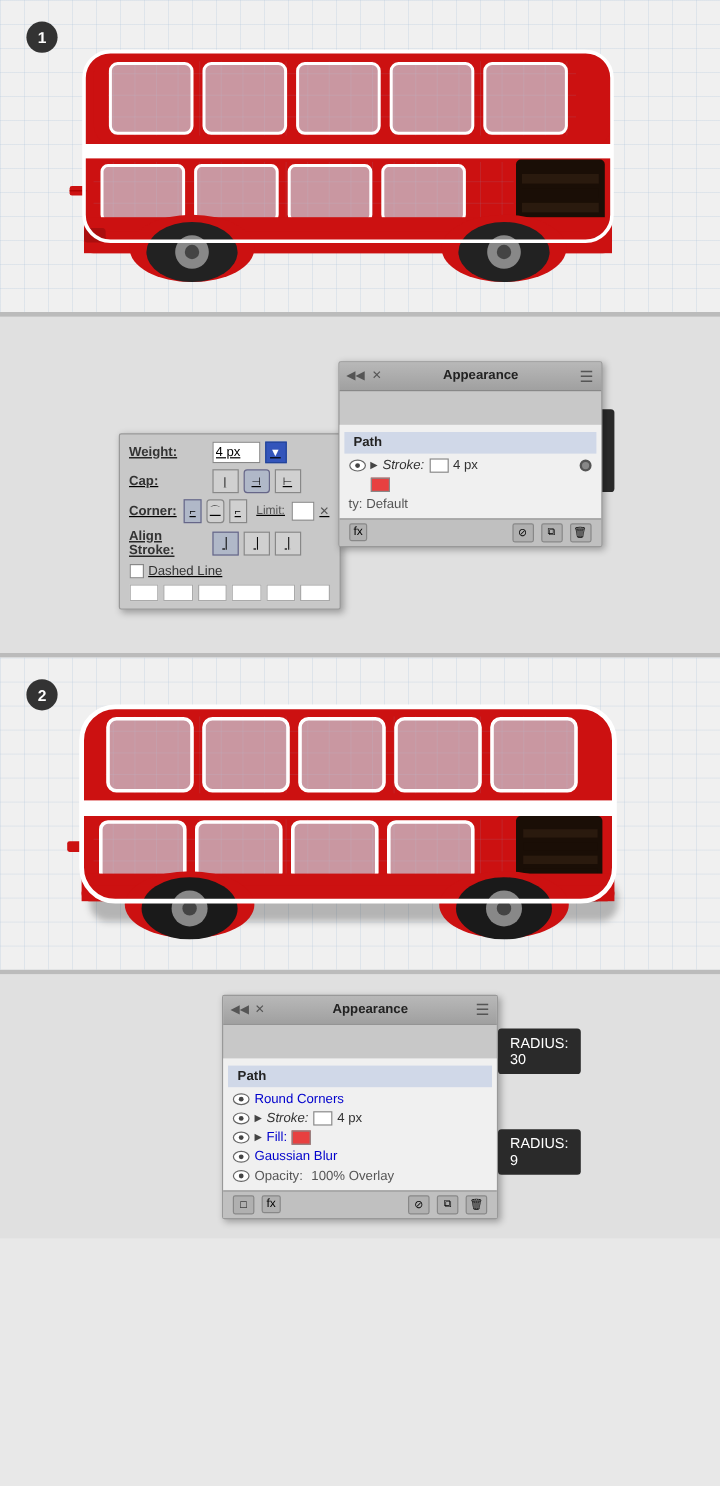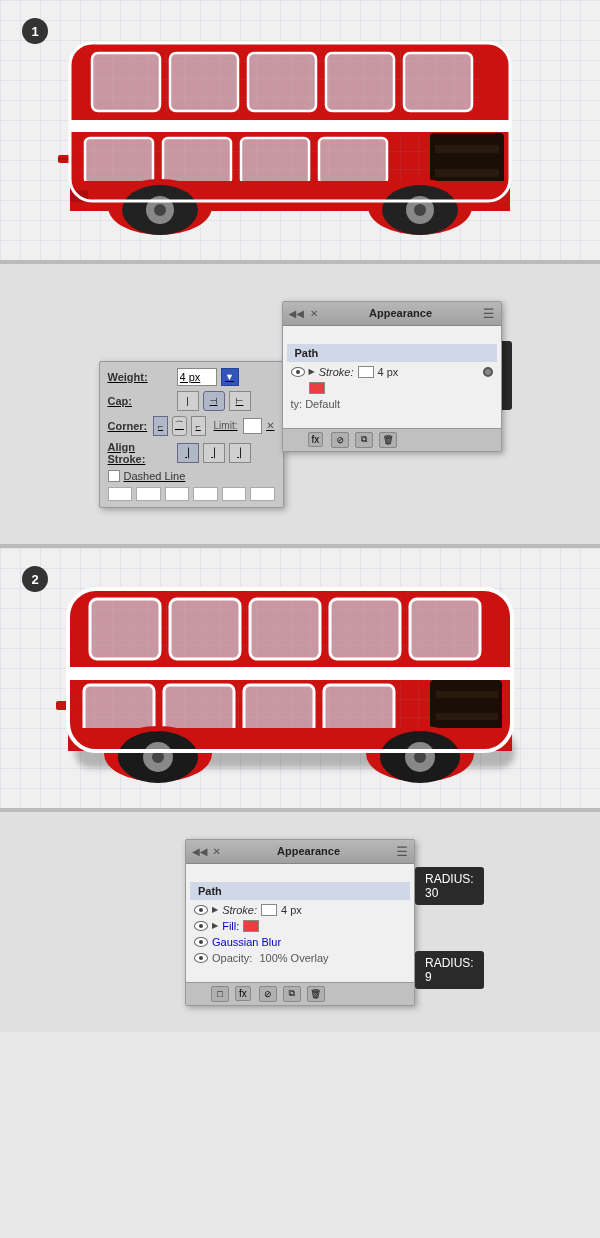--- a/index.html
+++ b/index.html
@@ -94,21 +94,22 @@
     }
 
     .panel-title-text {
       font-size: 11px;
       font-weight: bold;
       color: #222;
     }
 
     .panel-body {
       background: #f0f0f0;
-      padding: 16px 0;
+      padding: 4px 0;
+      margin-top: 28px;
     }
 
     .panel-row {
       display: flex;
       align-items: center;
       padding: 2px 8px;
       gap: 4px;
       font-size: 11px;
       color: #222;
     }
@@ -156,24 +157,25 @@
       border: 1px solid #888;
       background: #e84040;
       flex-shrink: 0;
     }
 
     .px-text { font-size: 11px; color: #333; }
 
     .panel-bottom-bar {
       background: #c0c0c0;
       border-top: 1px solid #999;
-      padding: 3px 25px;
+      padding: 3px 8px;
       display: flex;
       align-items: center;
       gap: 8px;
+      justify-content: space-between;
     }
 
     .bottom-icons {
       display: flex;
       gap: 6px;
       align-items: center;
     }
 
     .icon-btn {
       width: 18px;
@@ -547,20 +549,25 @@
           <span style="font-size:10px;color:#555;">◀◀</span>
           <span style="font-size:10px;color:#555;">✕</span>
         </div>
         <span class="panel-title-text">Appearance</span>
         <span style="font-size:13px;color:#555;">☰</span>
       </div>
       <div class="panel-body">
 
         <div style="background:#d0d8e8;padding:3px 8px;margin:2px 4px;font-size:11px;font-weight:bold;color:#222;">Path</div>
 
+        <div class="panel-row" style="position:relative;">
+          <div class="eye-icon"></div>
+          <span class="blue-link">Round Corners</span>
+
+        </div>
 
         <div class="panel-row">
           <div class="eye-icon"></div>
           <span class="arrow-icon">▶</span>
           <span class="stroke-label">Stroke:</span>
           <div class="stroke-box"></div>
           <span class="px-text">4 px</span>
         </div>
 
         <div class="panel-row">

